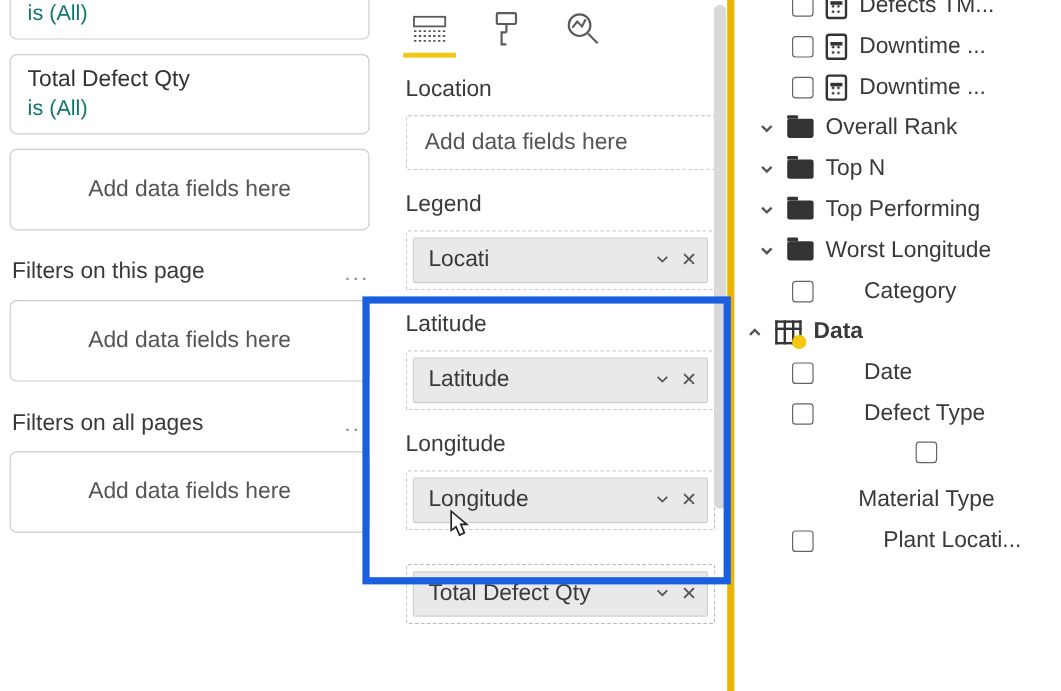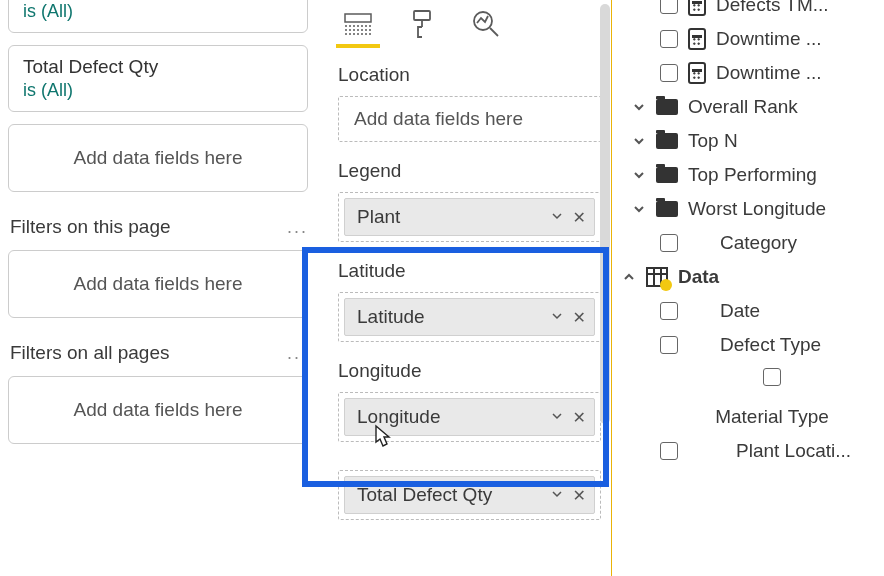--- a/index.html
+++ b/index.html
@@ -34,21 +34,21 @@
     display: flex; align-items: center; justify-content: space-between;
     font-size: 19px; color: #3a3a3a; margin: 4px 0 12px 2px;
   }
   .section-header .dots { color: #888; letter-spacing: 2px; font-size: 18px; }
   
   
   .viz-pane {
     width: 296px;
     padding: 4px 10px 10px 22px;
     position: relative;
-    border-right: 1px solid #eab308;
+    border-right: 6px solid #eab308;
   }
   .viz-scroll-track {
     position: absolute; right: 1px; top: 2px; bottom: 2px; width: 10px;
     background: transparent;
   }
   .viz-scroll-thumb {
     position: absolute; left: 0; right: 0; top: 2px; height: 420px;
     background: #d9d9d9; border-radius: 5px;
   }
   
@@ -203,21 +203,21 @@
     </div>
 
     <div class="well-label">Location</div>
     <div class="dashed-wrap">
       <div class="field-well-empty">Add data fields here</div>
     </div>
 
     <div class="well-label">Legend</div>
     <div class="dashed-wrap">
       <div class="field-chip">
-        <span>Plant</span>
+        <span>Locati</span>
         <span class="chip-actions">
           <span class="chev"><svg width="12" height="12" viewBox="0 0 12 12">
                 <polyline points="2,4 6,8 10,4" fill="none" stroke="#555" stroke-width="1.5"></polyline>
               </svg></span>
           <span class="x">✕</span>
         </span>
       </div>
     </div>
 
     <div class="highlight-box" style="top:247px; height:240px;"></div>

